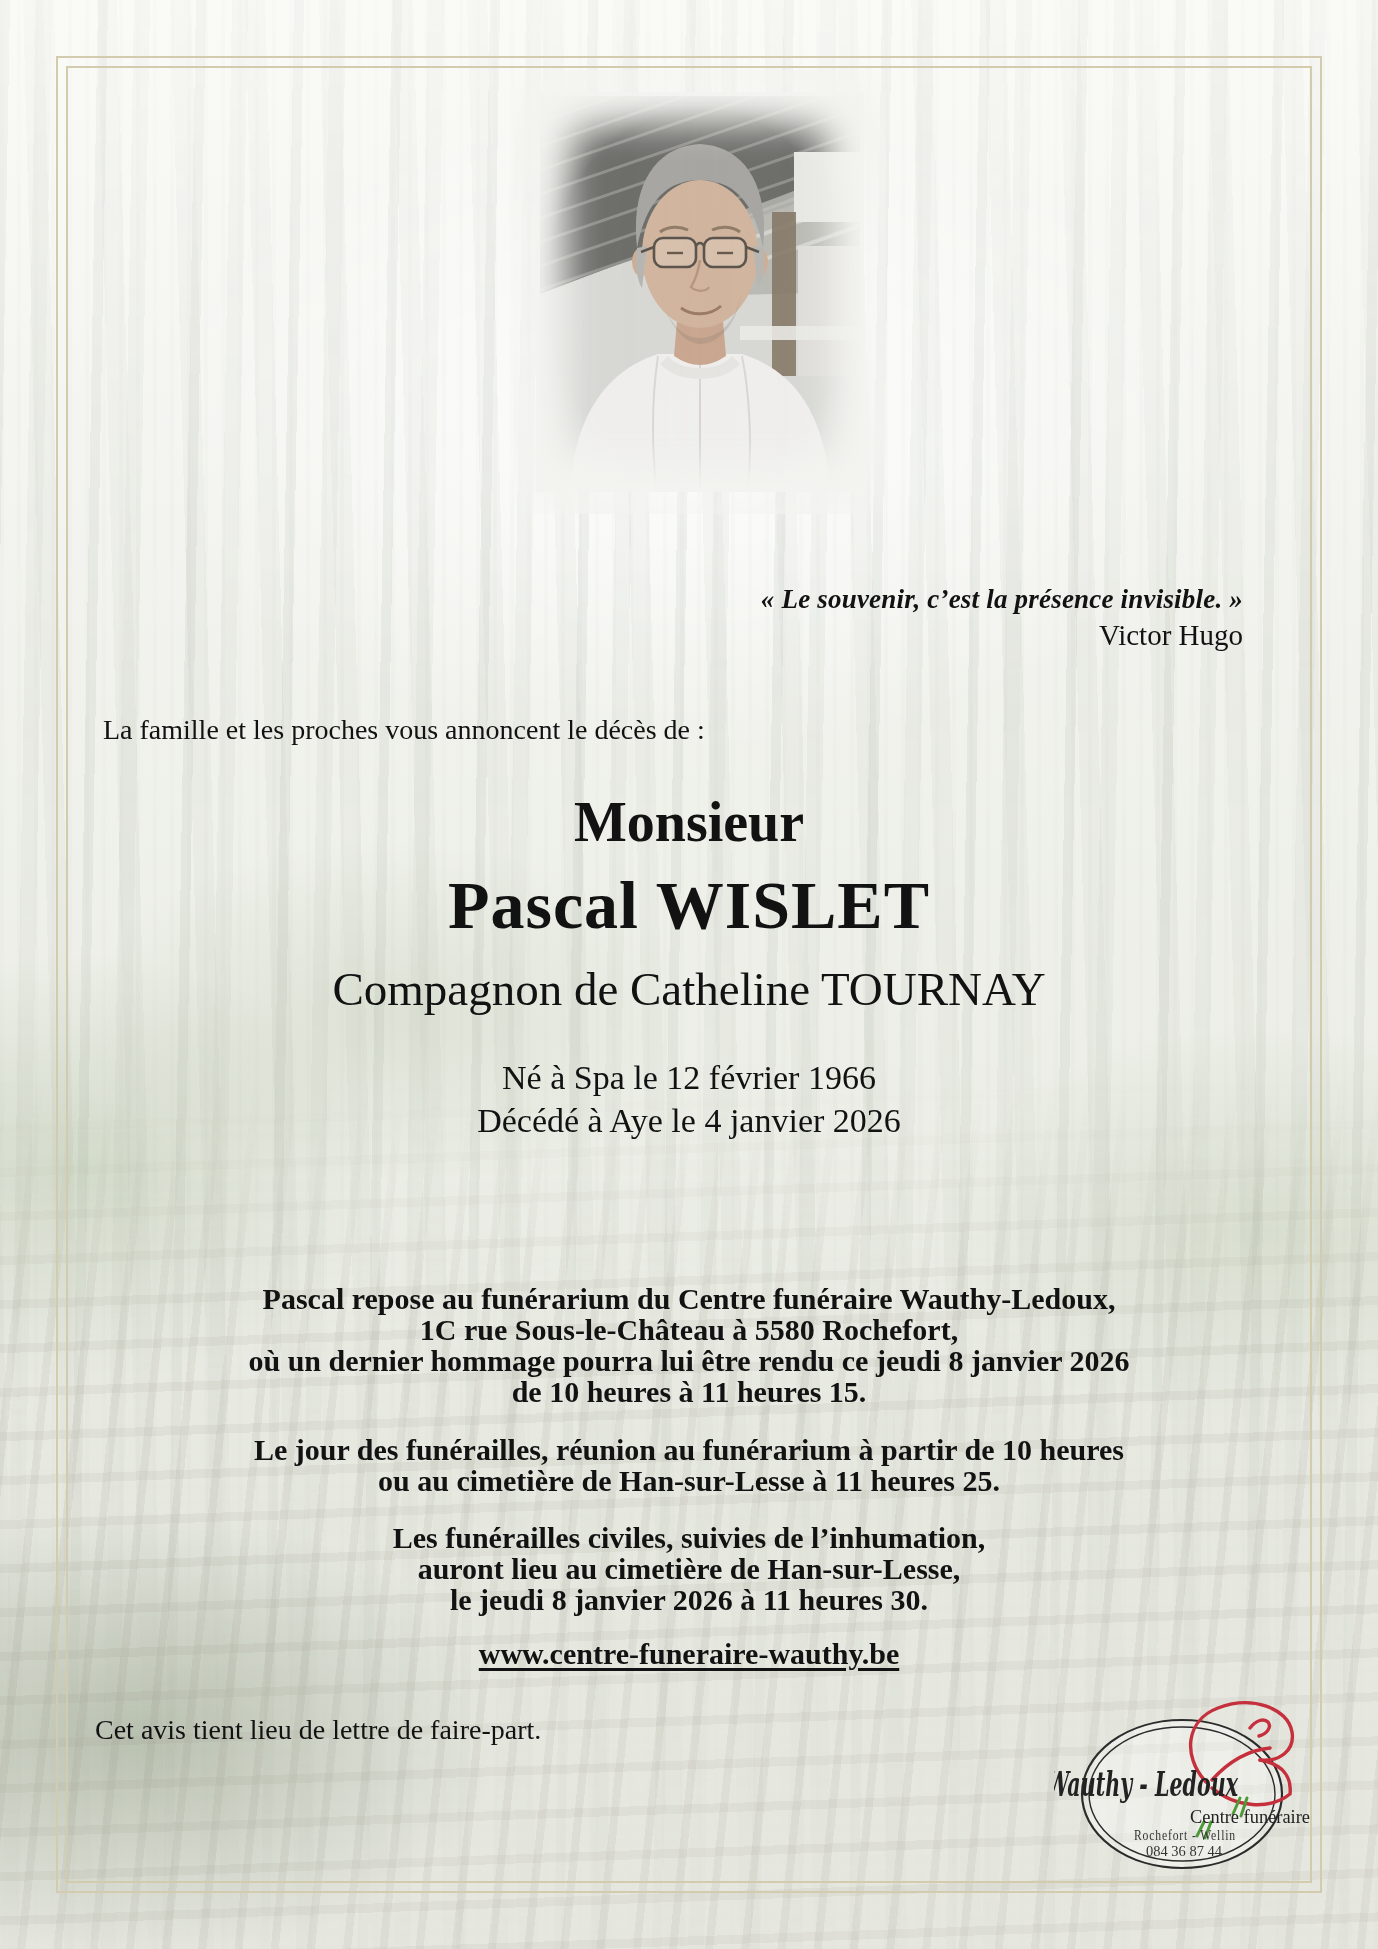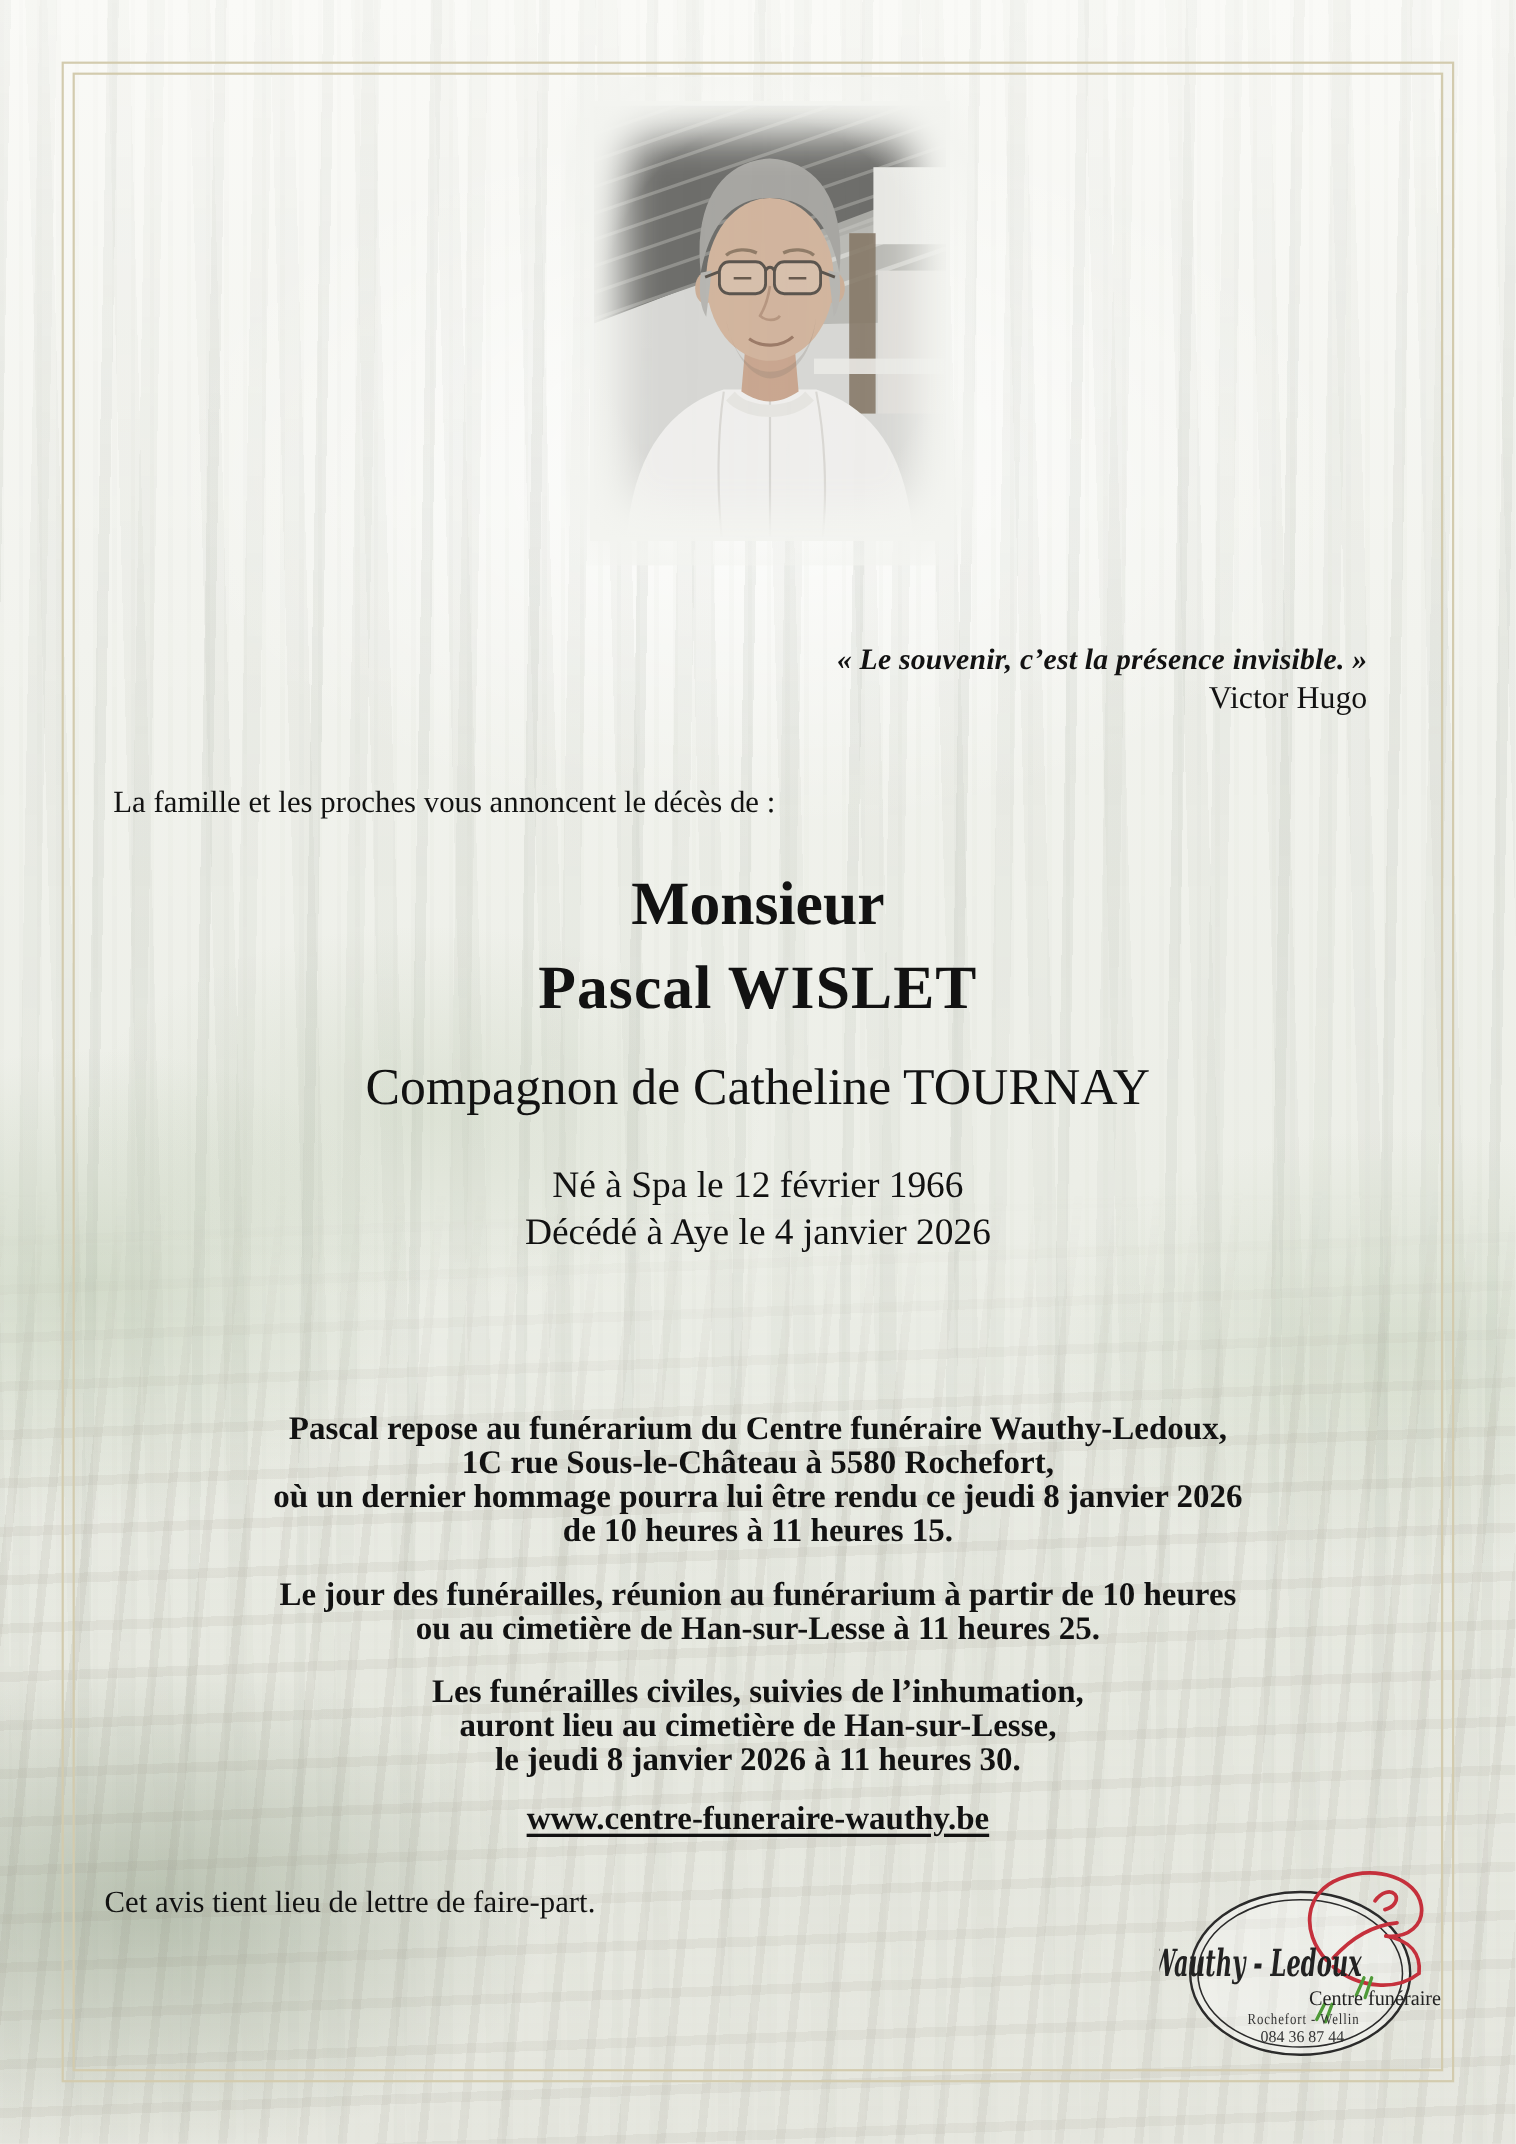--- a/index.html
+++ b/index.html
@@ -55,21 +55,21 @@
 
   
   .quote-block{position:absolute;top:584px;right:135px;text-align:right;}
   .quote{font-size:27px;font-weight:bold;font-style:italic;letter-spacing:.2px;}
   .quote-author{font-size:29px;margin-top:4px;}
 
   .announcement{position:absolute;left:103px;top:686px;font-size:28px;margin-top:28px;}
 
   .centered{position:absolute;left:0;right:0;text-align:center;}
   .deceased-title{top:790px;font-size:56px;font-weight:bold;}
-  .deceased-name{top:866px;font-size:56px;font-weight:bold;letter-spacing:1px;}
+  .deceased-name{top:866px;font-size:68px;font-weight:bold;letter-spacing:1px;}
   .deceased-relation{top:962px;font-size:47px;}
   .dates{top:1056px;font-size:34px;line-height:43px;}
 
   .funeral-par{position:absolute;left:0;right:0;text-align:center;
     font-size:30px;font-weight:bold;line-height:31px;}
   .p1{top:1283px;} .p2{top:1434px;} .p3{top:1522px;} .p4{top:1638px;}
   .underlined{text-decoration:underline;text-underline-offset:4px;}
   .p4 a{color:#121212;}
 
   .notice{position:absolute;left:95px;top:1714px;font-size:28px;}

